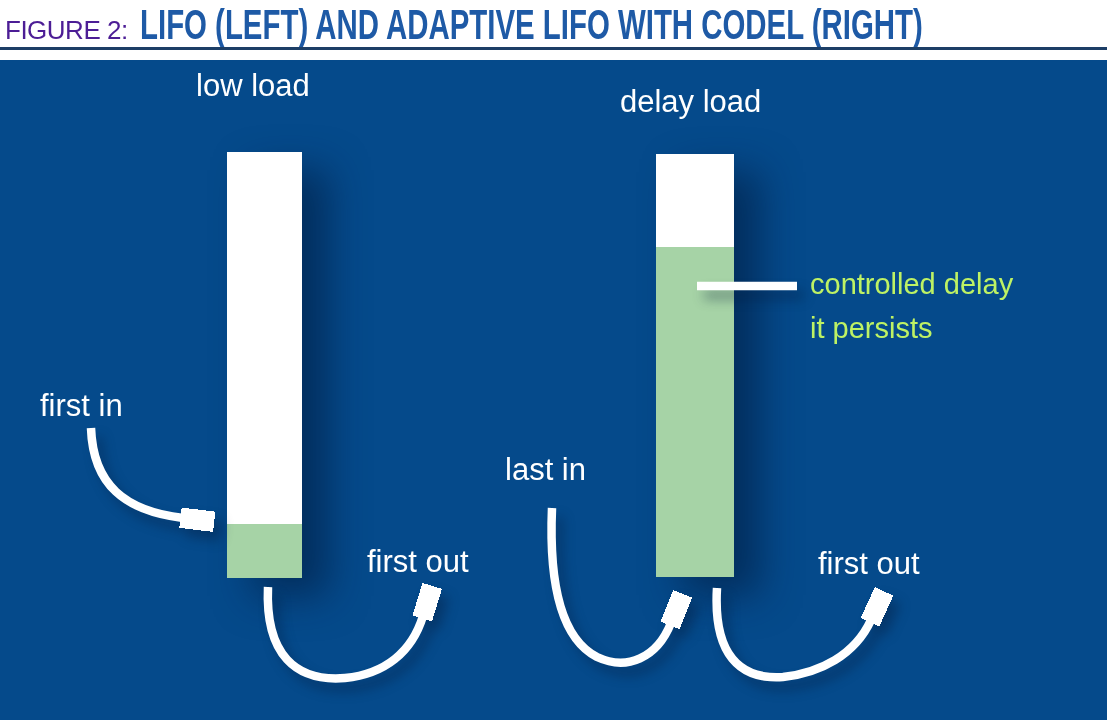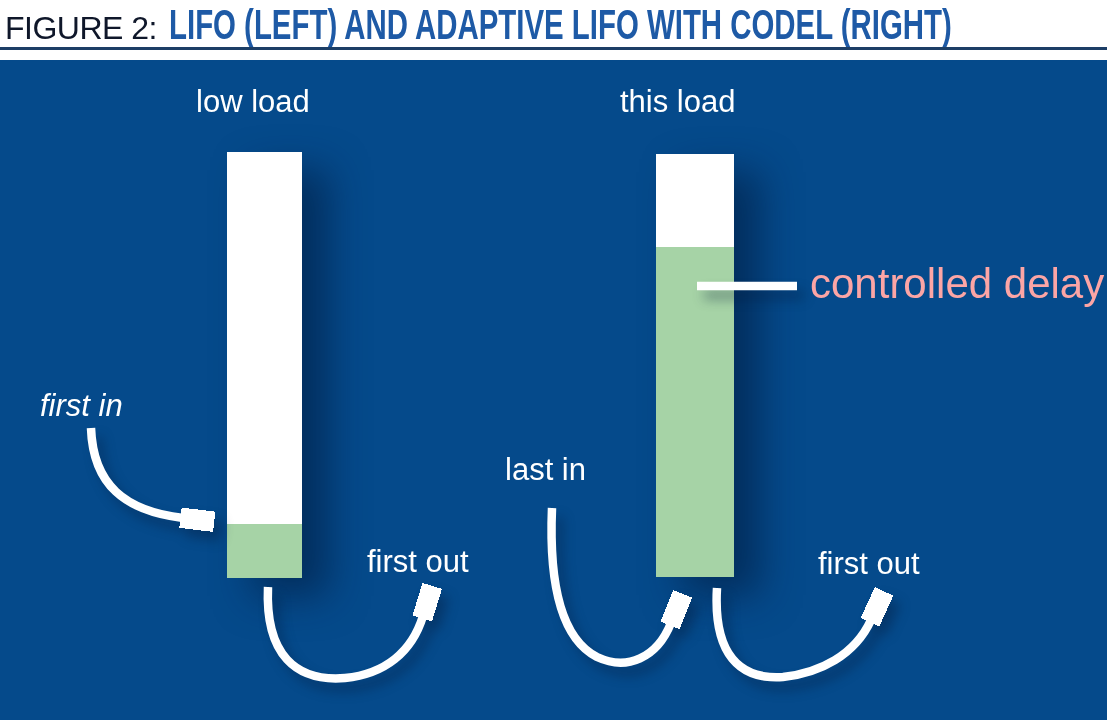--- a/index.html
+++ b/index.html
@@ -3,44 +3,44 @@
 <meta charset="utf-8">
 <style>
   html,body{margin:0;padding:0;background:#fff;}
   .screenshot{
     position:relative;width:1107px;height:720px;overflow:hidden;
     background:#ffffff;font-family:"Liberation Sans",sans-serif;
     -webkit-font-smoothing:antialiased;
   }
   
   .header{position:absolute;top:0;left:5px;height:50px;line-height:50px;white-space:nowrap;}
-  .fig-label{font-size:32px;font-weight:400;color:#0f172a;letter-spacing:-0.5px;}
+  .fig-label{font-size:26px;font-weight:400;color:#4c1d95;letter-spacing:-0.5px;}
   .fig-title{
     display:inline-block;margin-left:12px;font-size:42px;font-weight:700;
     color:#1e5aa6;letter-spacing:0px;transform:scaleX(0.70);transform-origin:0 62%;
   }
   .title-rule{position:absolute;top:47px;left:0;width:1107px;height:3px;background:#1c3e66;}
   
   .panel{position:absolute;top:60px;left:0;width:1107px;height:660px;background:#054a8b;}
   
   .bar{position:absolute;background:#ffffff;box-shadow:26px 18px 38px rgba(2,24,56,0.55);}
   .bar-left{left:227px;top:92px;width:75px;height:426px;}
   .bar-right{left:656px;top:94px;width:78px;height:423px;}
   .queue-fill{position:absolute;left:0;bottom:0;width:100%;background:#a6d3a6;}
   .fill-left{height:54px;}
   .fill-right{height:330px;}
   
   .lbl{position:absolute;color:#ffffff;font-size:31px;font-weight:400;white-space:nowrap;}
-  .lbl-low{left:196px;top:24px;text-align:right;}
+  .lbl-low{left:196px;top:8px;text-align:right;}
   .lbl-high{left:620px;top:24px;}
-  .lbl-firstin{left:40px;top:328px;font-style:italic;}
+  .lbl-firstin{left:40px;top:328px;}
   .lbl-firstout-l{left:367px;top:484px;}
   .lbl-lastin{left:505px;top:392px;}
   .lbl-firstout-r{left:818px;top:486px;}
-  .annotation{position:absolute;left:810px;top:202px;color:#fca5a5;font-size:42px;line-height:44px;font-weight:400;}
+  .annotation{position:absolute;left:810px;top:202px;color:#bef264;font-size:29px;line-height:44px;font-weight:400;}
   
   .arrows{position:absolute;left:0;top:0;width:1107px;height:660px;
     filter:drop-shadow(7px 9px 6px rgba(2,24,56,0.38));}
   .arrows path, .arrows line{stroke:#ffffff;stroke-width:8.5;fill:none;stroke-linecap:butt;}
 </style>
 </head>
 <body>
 
 <div class="screenshot">
 
@@ -70,24 +70,25 @@
       <path d="M 268 527 C 265 595 296 622 345 618 C 385 614 412 592 423 556" marker-end="url(#arrowhead)"></path>
 
       <path d="M 552 448 C 549 520 560 578 597 597 C 627 611 657 598 671 563" marker-end="url(#arrowhead)"></path>
 
       <path d="M 717 528 C 713 595 740 620 783 617 C 820 613 855 595 871 560" marker-end="url(#arrowhead)"></path>
 
       <line x1="697" y1="226" x2="797" y2="226" stroke-width="7"></line>
     </svg>
 
     <div class="lbl lbl-low">low load</div>
-    <div class="lbl lbl-high">this load</div>
+    <div class="lbl lbl-high">delay load</div>
     <div class="lbl lbl-firstin">first in</div>
     <div class="lbl lbl-firstout-l">first out</div>
     <div class="lbl lbl-lastin">last in</div>
     <div class="lbl lbl-firstout-r">first out</div>
 
     <div class="annotation">
       <div>controlled delay</div>
+      <div>it persists</div>
     </div>
 
   </div>
 </div>
 
 </body></html>

